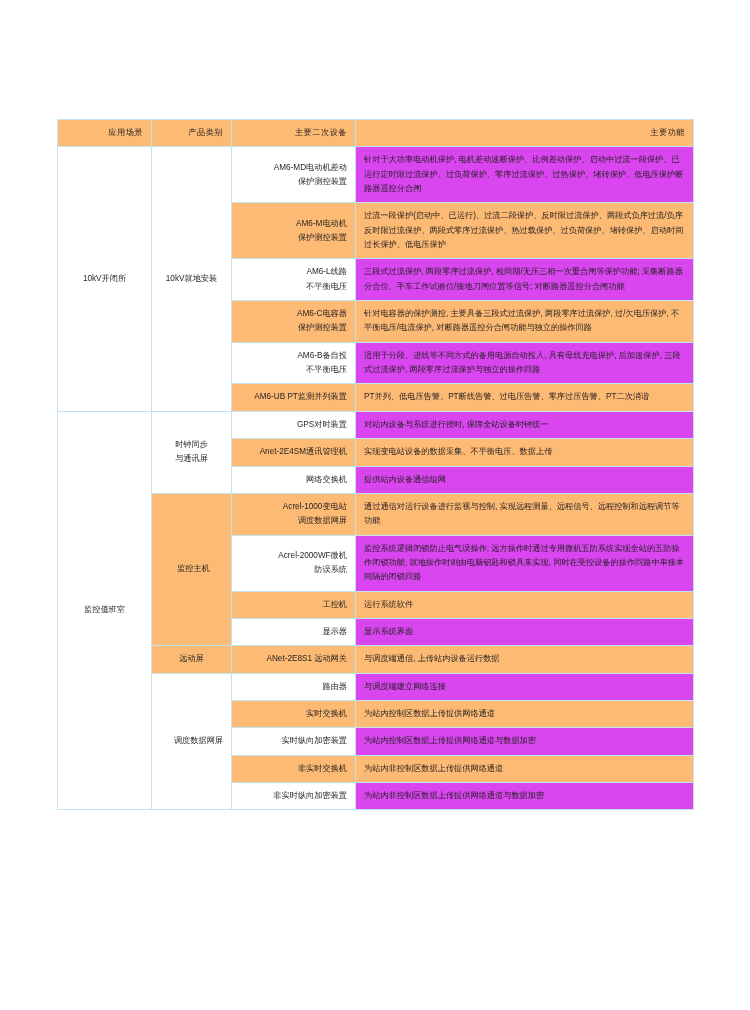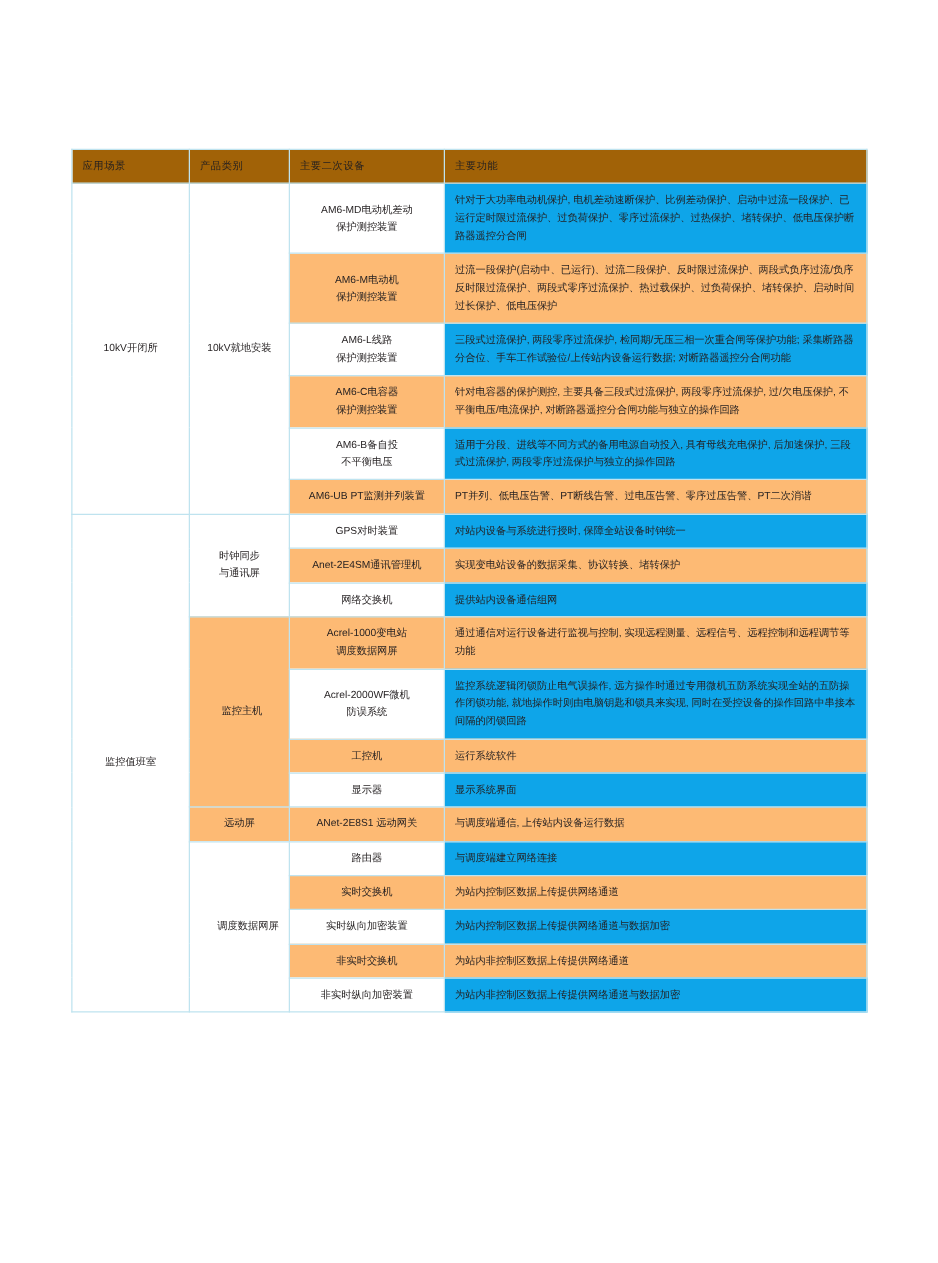--- a/index.html
+++ b/index.html
@@ -33,55 +33,55 @@
   table.spec-table td, table.spec-table th {
     border: 1px solid #bfe3ef;
     vertical-align: middle;
     padding: 6px 8px;
     font-size: 8.2px;
     line-height: 1.75;
     font-weight: normal;
     color: #231f20;
   }
   thead th {
-    background: #a16207;
+    background: #fdba74;
     color: #ffffff;
-    text-align: left;
+    text-align: right;
     font-size: 8.6px;
     font-weight: bold;
     letter-spacing: 0.5px;
     padding: 7px 4px;
     border: 1px solid #4cbcd6;
     line-height: 1.4;
   }
   td.c-scene {
     text-align: center;
     vertical-align: middle;
     font-size: 8.4px;
     background: #ffffff;
   }
   td.c-category {
     text-align: center;
     vertical-align: middle;
     font-size: 8.4px;
     background: #ffffff;
   }
   td.c-device {
-    text-align: center;
+    text-align: right;
     vertical-align: middle;
     font-size: 8.4px;
     background: #ffffff;
     padding-left: 10px;
     white-space: pre-line;
   }
   td.c-func {
     text-align: left;
     vertical-align: middle;
     font-size: 8.2px;
-    background: #0ea5e9;
+    background: #d946ef;
     padding-left: 10px;
     padding-right: 12px;
     line-height: 1.85;
   }
   tr.alt td {
     background: #fdba74;
   }
   .col-scene { width: 94px; }
   .col-category { width: 80px; }
   .col-device { width: 124px; }
@@ -114,22 +114,22 @@
 保护测控装置</td>
           <td class="c-func">针对于大功率电动机保护, 电机差动速断保护、比例差动保护、启动中过流一段保护、已运行定时限过流保护、过负荷保护、零序过流保护、过热保护、堵转保护、低电压保护断路器遥控分合闸</td>
         </tr>
         <tr class="alt">
           <td class="c-device">AM6-M电动机
 保护测控装置</td>
           <td class="c-func">过流一段保护(启动中、已运行)、过流二段保护、反时限过流保护、两段式负序过流/负序反时限过流保护、两段式零序过流保护、热过载保护、过负荷保护、堵转保护、启动时间过长保护、低电压保护</td>
         </tr>
         <tr>
           <td class="c-device">AM6-L线路
-保护测控装置</td>
-          <td class="c-func">三段式过流保护, 两段零序过流保护, 检同期/无压三相一次重合闸等保护功能; 采集断路器分合位、手车工作试验位/上传站内设备运行数据; 对断路器遥控分合闸功能</td>
+不平衡电压</td>
+          <td class="c-func">三段式过流保护, 两段零序过流保护, 检同期/无压三相一次重合闸等保护功能; 采集断路器分合位、手车工作试验位/接地刀闸位置等信号; 对断路器遥控分合闸功能</td>
         </tr>
         <tr class="alt">
           <td class="c-device">AM6-C电容器
 保护测控装置</td>
           <td class="c-func">针对电容器的保护测控, 主要具备三段式过流保护, 两段零序过流保护, 过/欠电压保护, 不平衡电压/电流保护, 对断路器遥控分合闸功能与独立的操作回路</td>
         </tr>
         <tr>
           <td class="c-device">AM6-B备自投
 不平衡电压</td>
           <td class="c-func">适用于分段、进线等不同方式的备用电源自动投入, 具有母线充电保护, 后加速保护, 三段式过流保护, 两段零序过流保护与独立的操作回路</td>
@@ -140,21 +140,21 @@
         </tr>
         <tr>
           <td class="c-scene" rowspan="13">监控值班室</td>
           <td class="c-category" rowspan="3" style="white-space: pre-line;">时钟同步
 与通讯屏</td>
           <td class="c-device">GPS对时装置</td>
           <td class="c-func">对站内设备与系统进行授时, 保障全站设备时钟统一</td>
         </tr>
         <tr class="alt">
           <td class="c-device">Anet-2E4SM通讯管理机</td>
-          <td class="c-func">实现变电站设备的数据采集、协议转换、堵转保护</td>
+          <td class="c-func">实现变电站设备的数据采集、不平衡电压、数据上传</td>
         </tr>
         <tr>
           <td class="c-device">网络交换机</td>
           <td class="c-func">提供站内设备通信组网</td>
         </tr>
         <tr class="alt">
           <td class="c-category" rowspan="4" style="white-space: pre-line; padding-left: 12px;">监控主机</td>
           <td class="c-device">Acrel-1000变电站
 调度数据网屏</td>
           <td class="c-func">通过通信对运行设备进行监视与控制, 实现远程测量、远程信号、远程控制和远程调节等功能</td>

